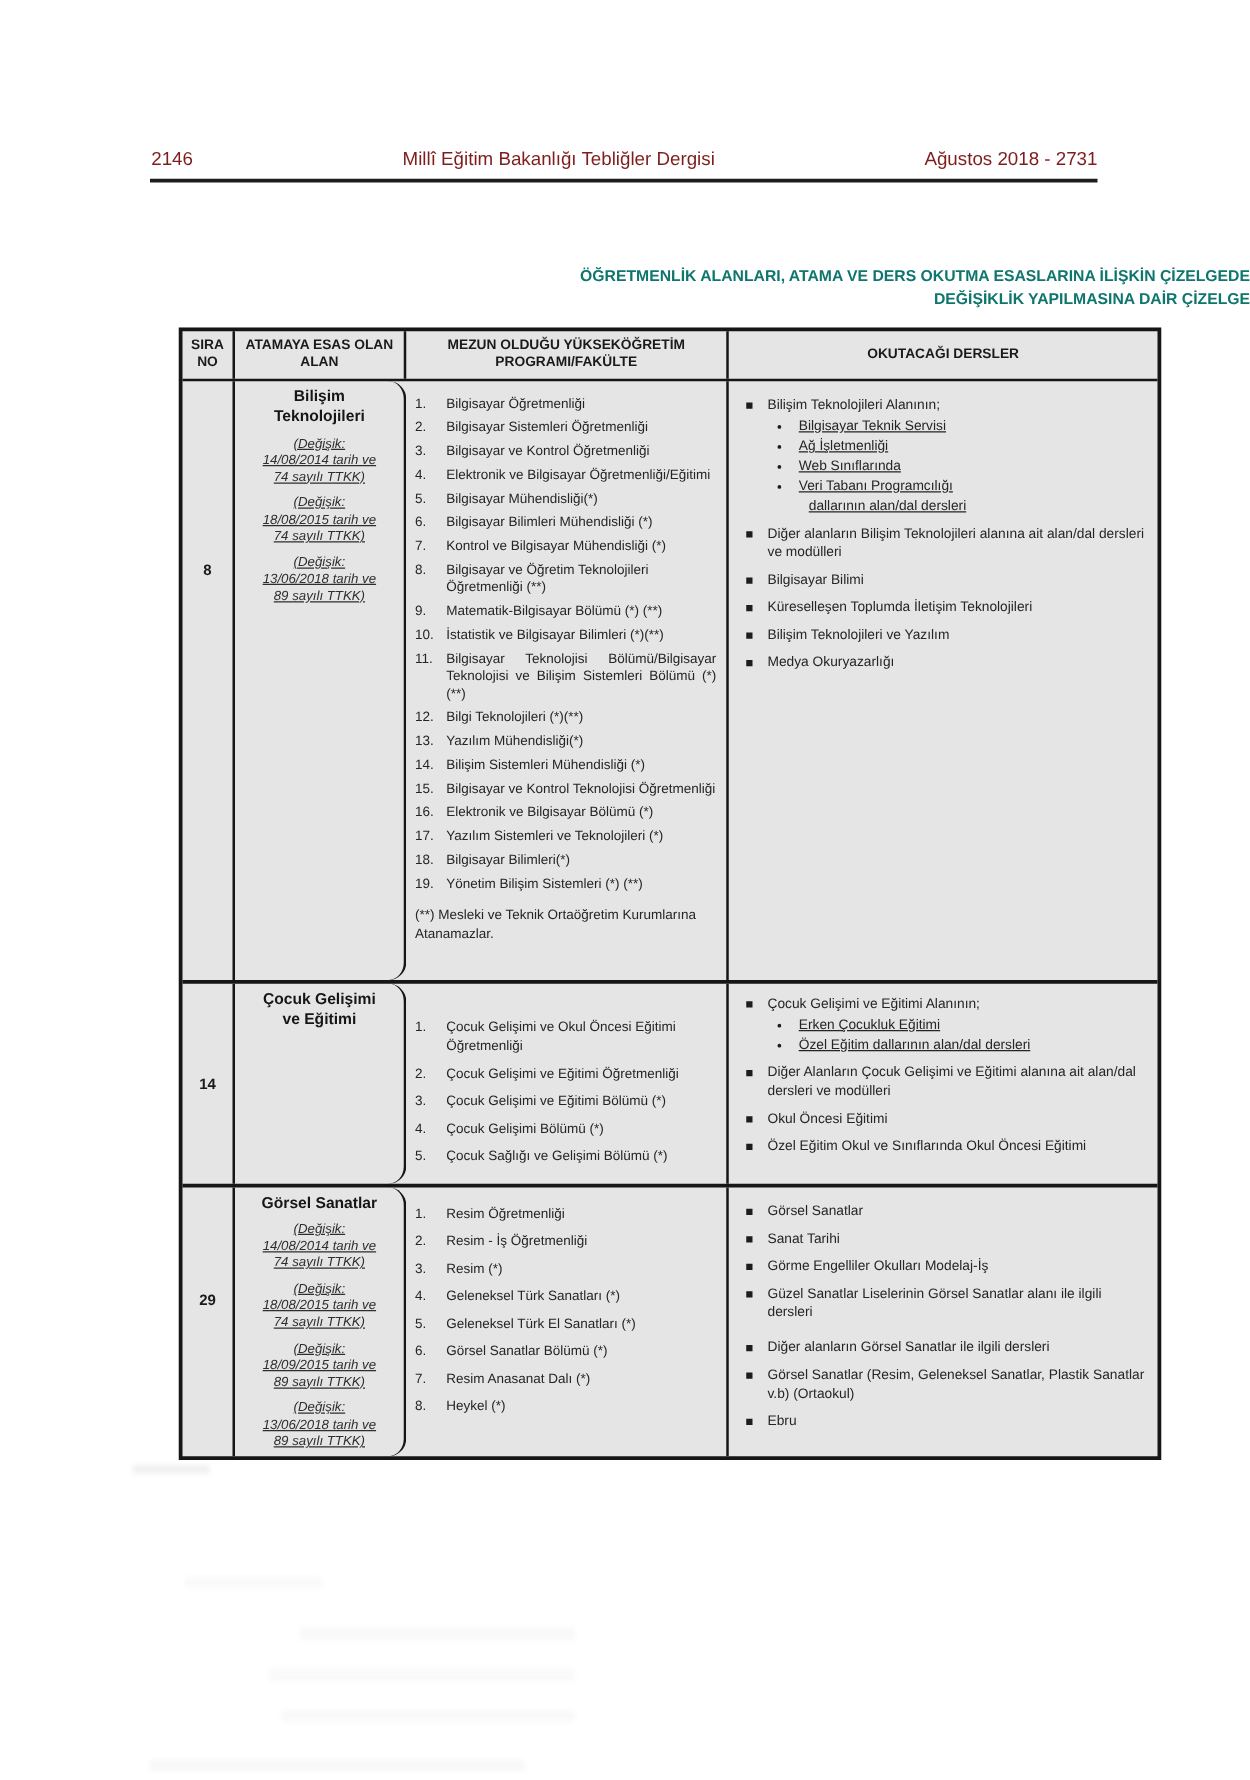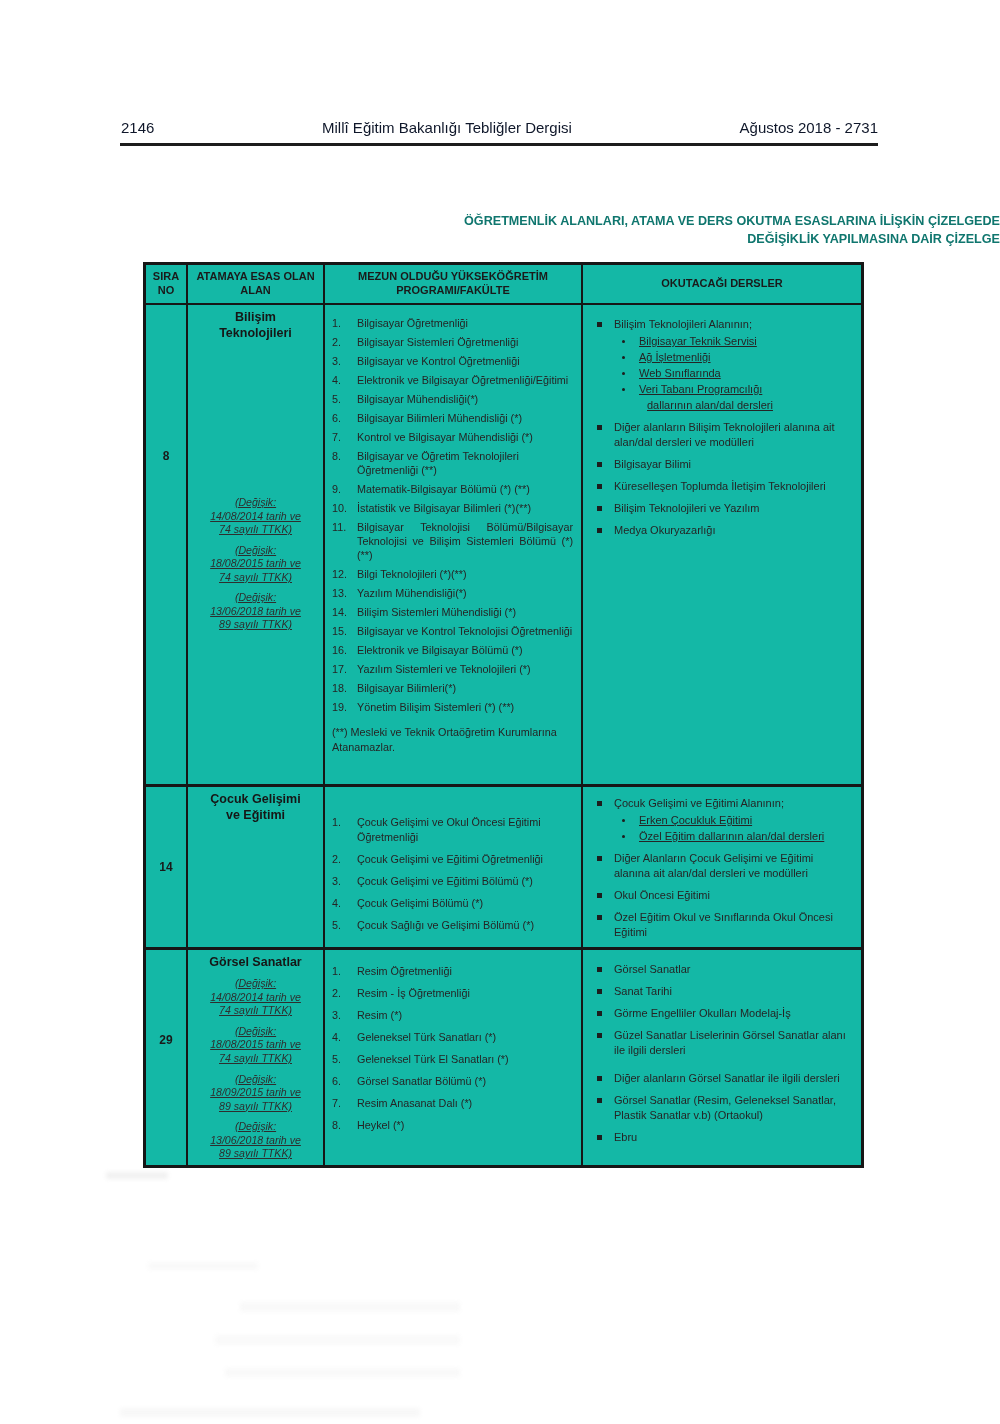--- a/index.html
+++ b/index.html
@@ -4,50 +4,50 @@
 <style>
   * { margin:0; padding:0; box-sizing:border-box; }
   html,body { background:#e8e8e8; }
   body { width:1000px; height:1424px; position:relative; margin:0 auto;
          font-family:"Liberation Sans", sans-serif; color:#262626; }
   #page { position:absolute; inset:0; background:#ffffff; overflow:hidden; }
 
   
   .pg-header { position:absolute; top:119px; left:121px; width:757px;
                display:flex; justify-content:space-between; align-items:baseline;
-               font-size:15px; color:#0f172a; }
+               font-size:15px; color:#7f1d1d; }
   .pg-rule { position:absolute; top:143px; left:120px; width:758px; height:3px; background:#1d1d1d; }
 
   .doc-title { position:absolute; top:213px; left:0; width:100%; text-align:right;
                font-weight:bold; font-size:12.6px; line-height:1.4; color:#0f766e; }
 
   
-  .tbl { position:absolute; left:143px; top:262px; width:721px;
-         border:3px solid #161616; background:#14b8a6; }
+  .tbl { position:absolute; left:143px; top:262px; width:786px;
+         border:3px solid #161616; background:#e5e5e5; }
   .trow { display:grid; grid-template-columns:42px 137px 258px 1fr;
           border-bottom:3px solid #161616; }
   .trow:last-child { border-bottom:none; }
   .cell { border-right:2px solid #161616; overflow:hidden; }
   .cell:last-child { border-right:none; }
 
   .hrow { height:40px; border-bottom:2px solid #161616; }
   .th { display:flex; align-items:center; justify-content:center; text-align:center;
         font-weight:bold; font-size:11px; line-height:1.25; padding:2px 4px; color:#1a1a1a; }
 
   .r1 { height:482px; } .r2 { height:163px; } .r3 { height:215px; }
 
   
   .c-sira { display:flex; align-items:center; justify-content:center;
             font-weight:bold; font-size:12px; color:#1a1a1a; }
   .r1 .c-sira { padding-bottom:178px; }
   .r3 .c-sira { padding-bottom:36px; }
 
   
-  .c-alan { display:flex; flex-direction:column; align-items:center; justify-content:space-between;
-            text-align:center; padding:4px 19px; }
+  .c-alan { display:flex; flex-direction:column; align-items:center; justify-content:flex-start;
+            text-align:center; padding:4px 19px;border-radius:14px; }
   .r1 .c-alan { padding-bottom:152px; }
   .r3 .c-alan { padding-bottom:38px; }
   .alan-name { font-weight:bold; font-size:12.5px; line-height:1.3; color:#161616; }
   .alan-note { font-style:italic; font-size:10.6px; line-height:1.28; margin-top:7px; color:#2e2e2e;text-decoration:underline; }
 
   
   .c-prog { padding:11px 8px 6px 7px; font-size:10.8px; color:#252525; }
   .r2 .c-prog { padding-top:28px; }
   .r3 .c-prog { padding-top:14px; }
   .prog { display:grid; grid-template-columns:25px 1fr; line-height:14px; margin-bottom:5px; }

